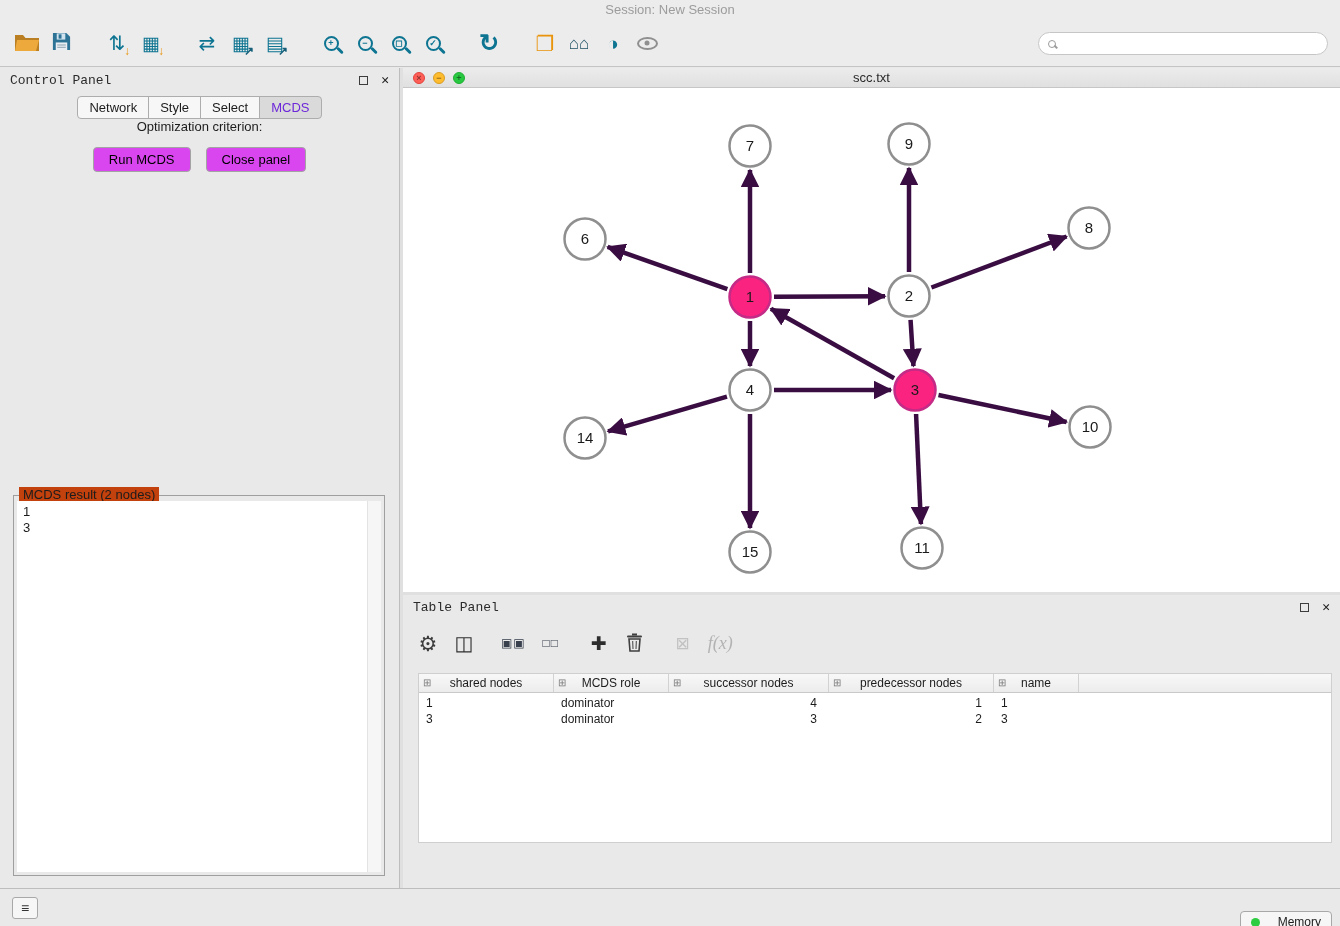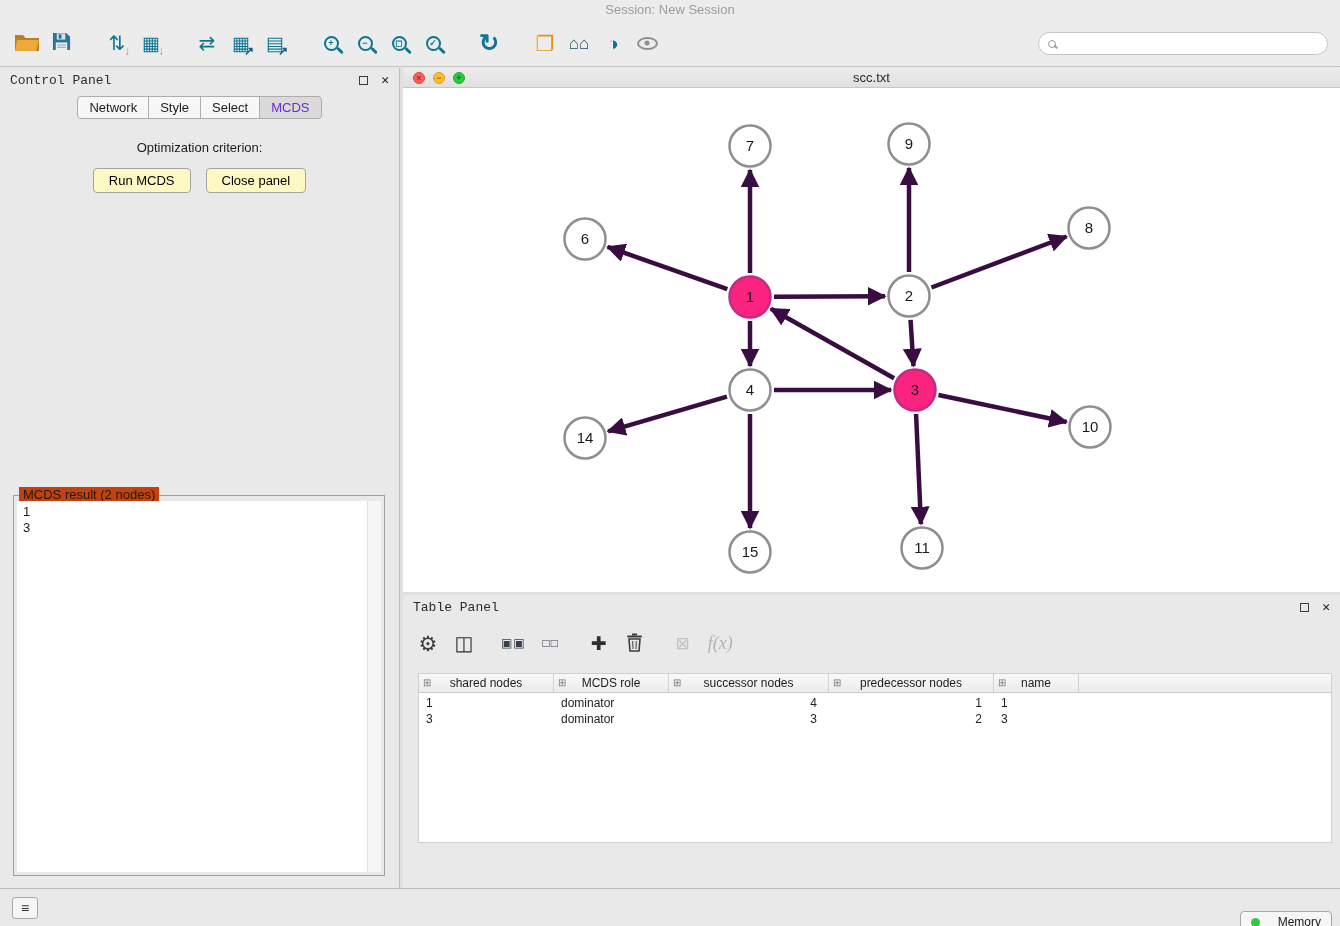--- a/index.html
+++ b/index.html
@@ -46,28 +46,28 @@
 
   .tab { border:1px solid #adadad; background:#f7f7f7; padding:3px 11px; font-size:13px; margin-left:-1px; white-space:nowrap; }
   .tab:first-child { border-radius:4px 0 0 4px; margin-left:0; }
   .tab:last-child { border-radius:0 4px 4px 0; }
   .tab.selected { background:#dadada; color:#6d28d9; }
 
   
   .control-panel { position:absolute; left:0; top:68px; width:400px; height:820px;
     background:#e9e9e9; border-right:1px solid #bdbdbd; }
   .cp-tabs { display:flex; justify-content:center; margin-top:4px; }
-  .opt-label { text-align:center; margin-top:21px; font-size:13px; }
+  .opt-label { text-align:center; font-size:13px; }
   .dropdown { width:310px; height:24px; margin:9px auto 0; background:#fff; border:1px solid #ababab;
     border-radius:4px; display:flex; align-items:center; padding:0 8px; }
   .dropdown .dd-value { flex:1; font-size:13px; }
   .updown { display:flex; flex-direction:column; align-items:center; }
   .updown span { font-size:7px; line-height:6px; color:#4a4a4a; }
   .cp-buttons { display:flex; justify-content:center; gap:15px; margin-top:13px; }
-  .btn { background:#fef9c3; border:1px solid #a3a3a3; border-radius:4px; padding:4px 15px; font-size:13px; }
+  .btn { background:#d946ef; border:1px solid #a3a3a3; border-radius:4px; padding:4px 15px; font-size:13px; }
 
   .groupbox { position:absolute; left:13px; right:14px; top:427px; bottom:12px; border:1px solid #9f9f9f; }
   .groupbox-label { position:absolute; top:-9px; left:5px; background:#c2410c; padding:0 4px; font-size:13px; }
   .groupbox-inner { position:absolute; left:3px; right:3px; top:5px; bottom:3px; background:#fff; }
   .scrollstrip { position:absolute; top:0; right:0; bottom:0; width:14px; background:#f6f6f6; border-left:1px solid #e3e3e3; }
   #result-lines { padding-top:3px; }
   .result-line { font-size:13px; line-height:16px; padding-left:6px; }
 
   .vsplit { position:absolute; left:400px; top:68px; width:3px; bottom:38px; background:#e0e0e0; }
   .hsplit { position:absolute; left:403px; right:0; top:592px; height:3px; background:#e0e0e0; }

